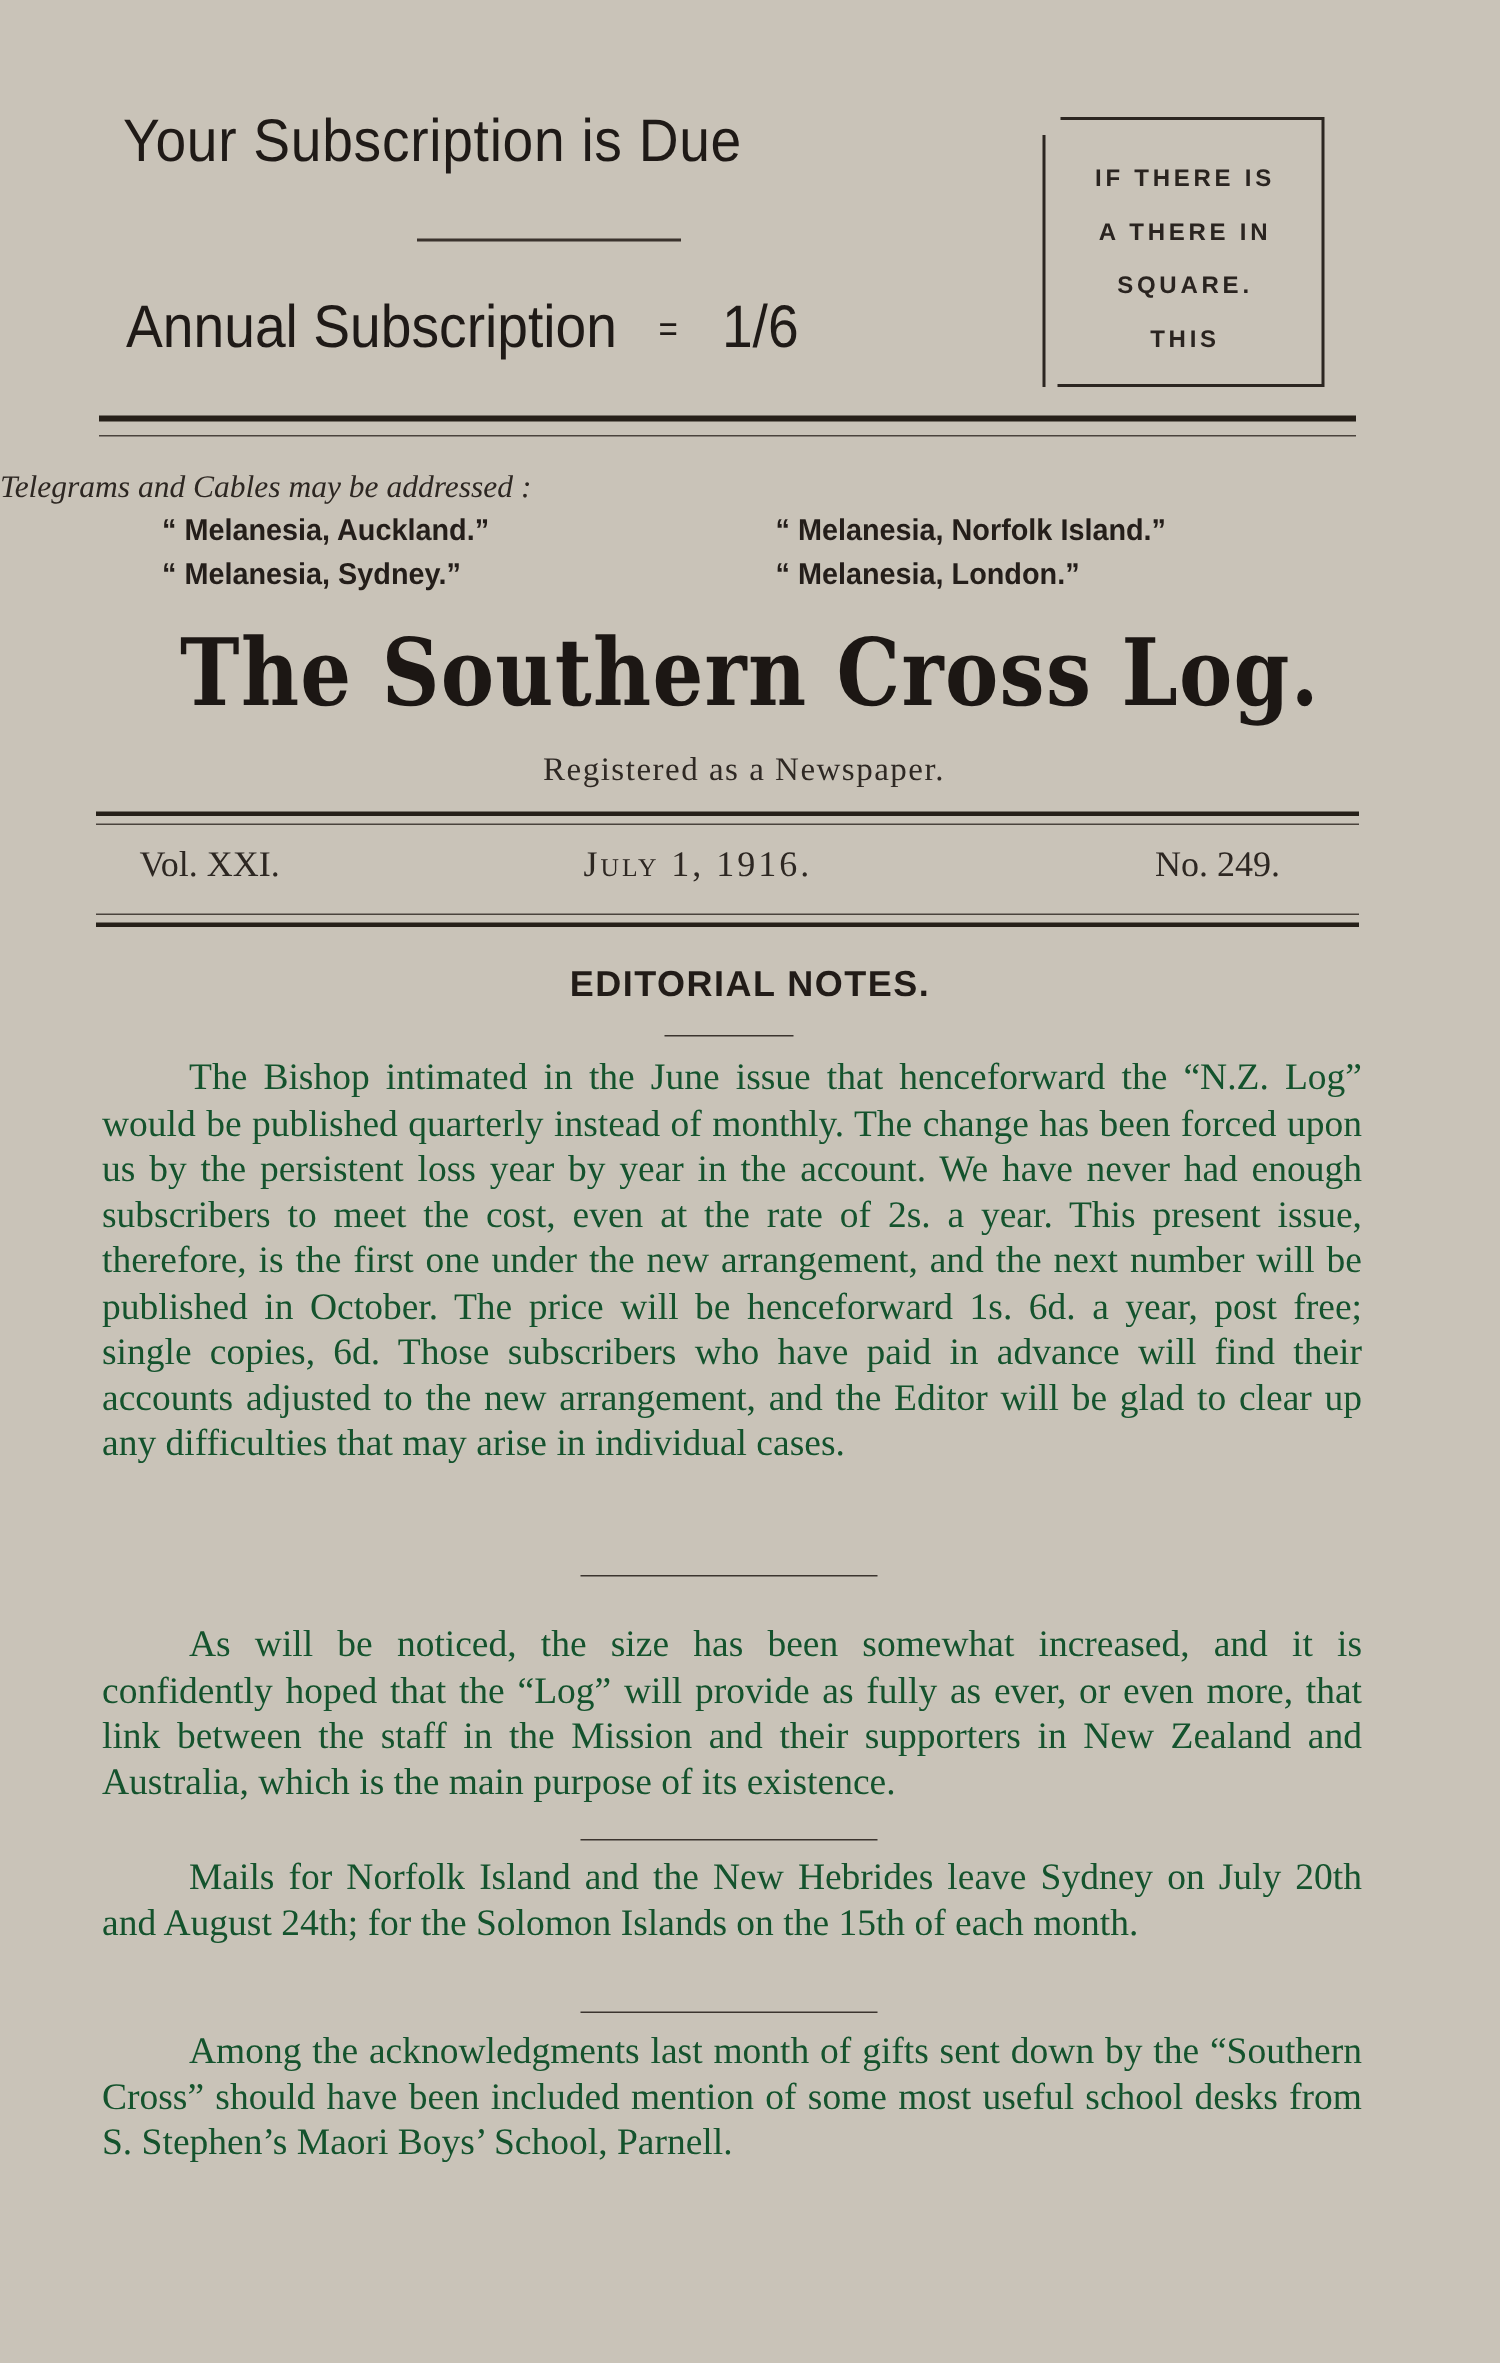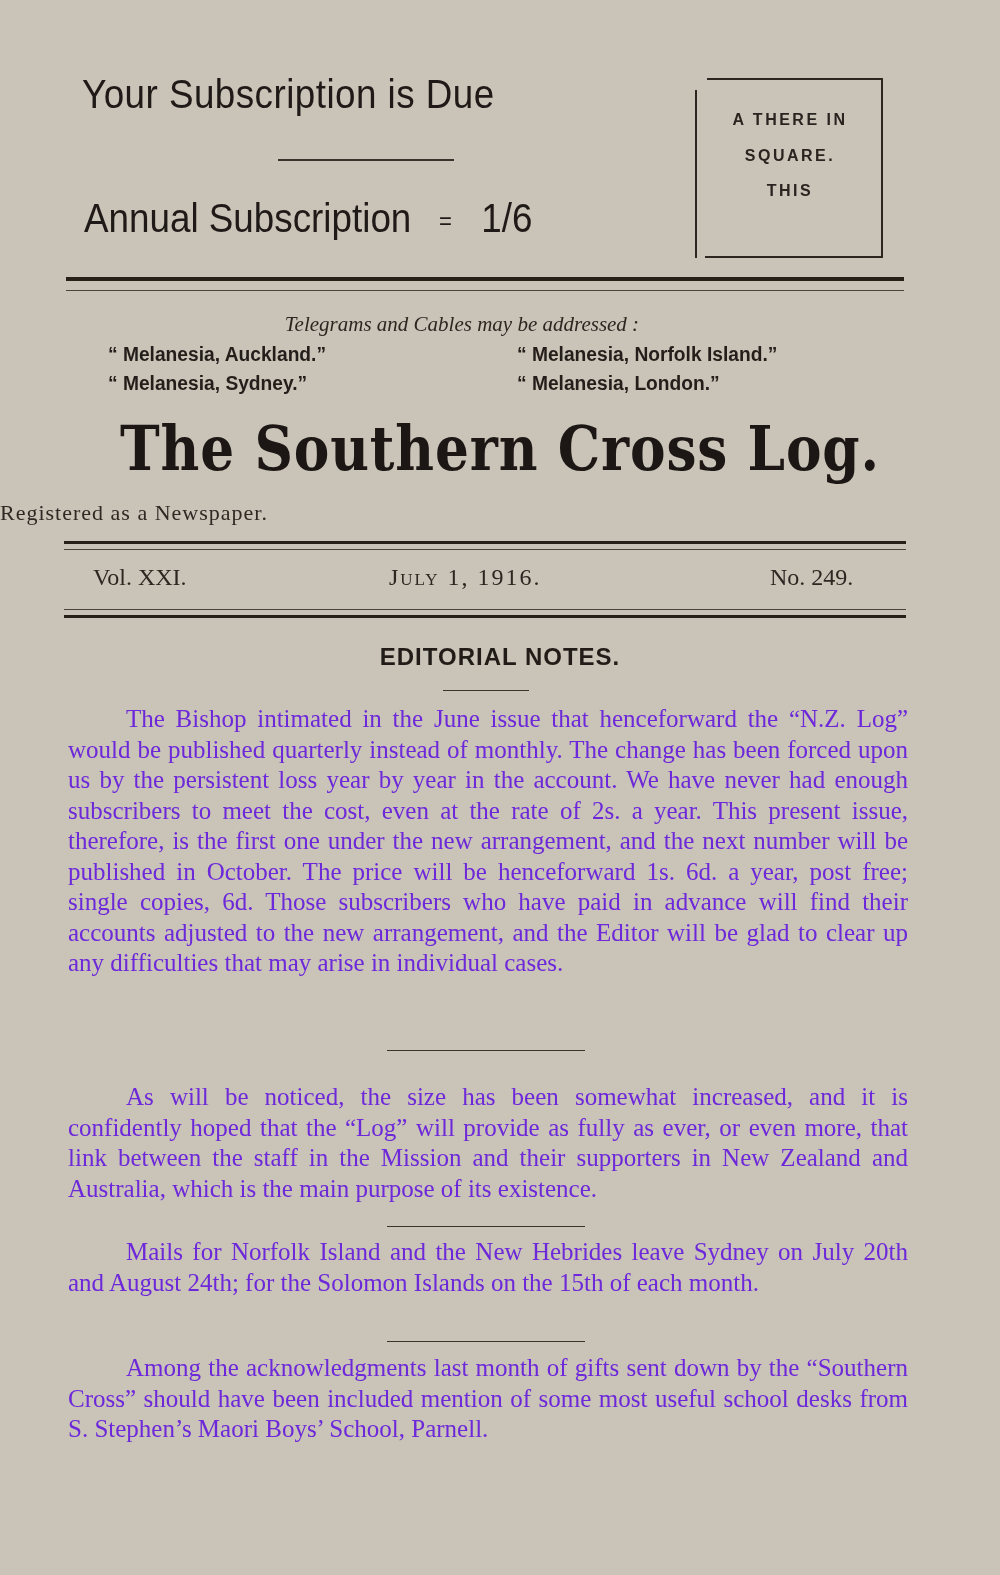--- a/index.html
+++ b/index.html
@@ -43,53 +43,53 @@
       text-align: center;
       font-family: "Liberation Sans", sans-serif; font-weight: bold;
       font-size: 16px; letter-spacing: 2.5px; line-height: 35.5px; color: #2a2420;
     }
 
     .rule-thick { position: absolute; height: 4px; background: #262019; }
     .rule-thin { position: absolute; height: 1px; background: #4a433c; }
 
     
     .tele-title {
-      position: absolute; left: 0; width: 924px; top: 312px; text-align: center;
+      position: absolute; left: 0; width: 924px; top: 312px; 
       font-style: italic; font-size: 21px; color: #2d2722;
     }
     .addr {
       position: absolute; font-family: "Liberation Sans", sans-serif; font-weight: bold;
       font-size: 20px; color: #241e1a; white-space: nowrap;
       transform: scaleX(0.96); transform-origin: left top;
     }
 
     .masthead {
       position: absolute; left: 0; width: 1000px; top: 412px; text-align: center;
       font-family: "DejaVu Serif", serif; font-weight: bold; font-size: 62px;
       color: #1c1714; letter-spacing: 1px;
       transform: scaleX(0.86); transform-origin: center top;
     }
     .registered {
-      position: absolute; left: 0; width: 992px; top: 500px; 
+      position: absolute; left: 0; width: 992px; top: 500px; text-align: center;
       font-size: 22px; letter-spacing: 1px; color: #2f2924;
     }
 
     .vol-row { position: absolute; top: 564px; font-size: 24px; color: #2d2722; white-space: nowrap; }
     .smallcaps { font-variant: small-caps; letter-spacing: 2px; }
 
     .ed-title {
       position: absolute; left: 0; width: 1000px; top: 643px; text-align: center;
       font-family: Liberation Sans, sans-serif; font-weight: bold; font-size: 24px; letter-spacing: 1px;
       color: #221c18;
     }
     .ed-rule { position: absolute; left: 443px; top: 690px; width: 86px; height: 1px; background: #3b342e; }
 
     .para {
       position: absolute; left: 68px; width: 840px;
-      font-size: 25px; line-height: 30.5px; color: #6d28d9;
+      font-size: 25px; line-height: 30.5px; color: #14532d;
       text-align: justify; text-indent: 58px;
     }
     .para-sep { position: absolute; left: 387px; width: 198px; height: 1px; background: #3b342e; }
   </style>
 </head>
 <body>
 
 <div class="page">
 
   <div class="sub-due">Your Subscription is Due</div>
@@ -97,20 +97,21 @@
   <div class="annual">
     <span>Annual Subscription</span><span class="eq">=</span><span class="price">1/6</span>
   </div>
 
   <div class="cross-box">
     <div class="t"></div>
     <div class="l"></div>
     <div class="r"></div>
     <div class="b"></div>
     <div class="txt">
+      <div>IF THERE IS</div>
       <div>A THERE IN</div>
       <div>SQUARE.</div>
       <div>THIS</div>
     </div>
   </div>
 
   <div class="rule-thick" style="left:66px; top:277px; width:838px;"></div>
   <div class="rule-thin" style="left:66px; top:290px; width:838px;"></div>
 
   <div class="tele-title">Telegrams and Cables may be addressed :</div>

